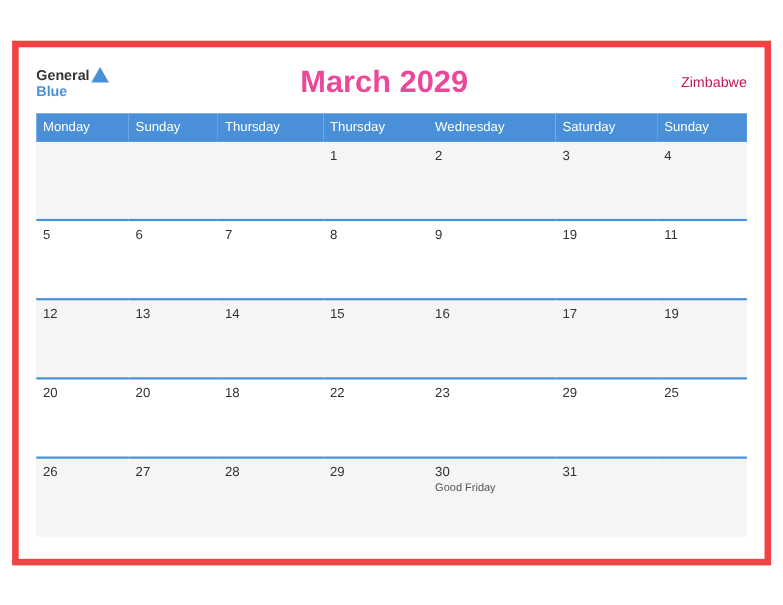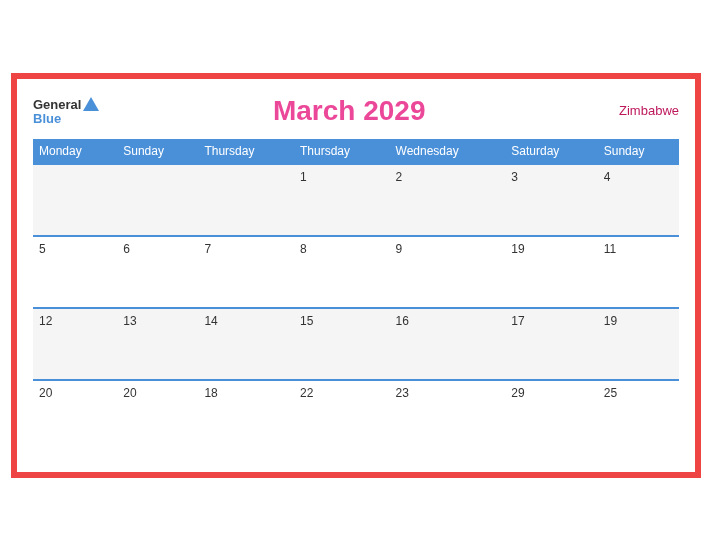--- a/index.html
+++ b/index.html
@@ -220,15 +220,37 @@
           <td>
             <div class="day-num">23</div>
           </td>
           <td>
             <div class="day-num">29</div>
           </td>
           <td>
             <div class="day-num">25</div>
           </td>
         </tr>
+        <tr>
+          <td>
+            <div class="day-num">26</div>
+          </td>
+          <td>
+            <div class="day-num">27</div>
+          </td>
+          <td>
+            <div class="day-num">28</div>
+          </td>
+          <td>
+            <div class="day-num">29</div>
+          </td>
+          <td>
+            <div class="day-num">30</div>
+            <div class="holiday-label">Good Friday</div>
+          </td>
+          <td>
+            <div class="day-num">31</div>
+          </td>
+          <td></td>
+        </tr>
       </tbody>
   </table>
 </div>
 
 </body></html>

